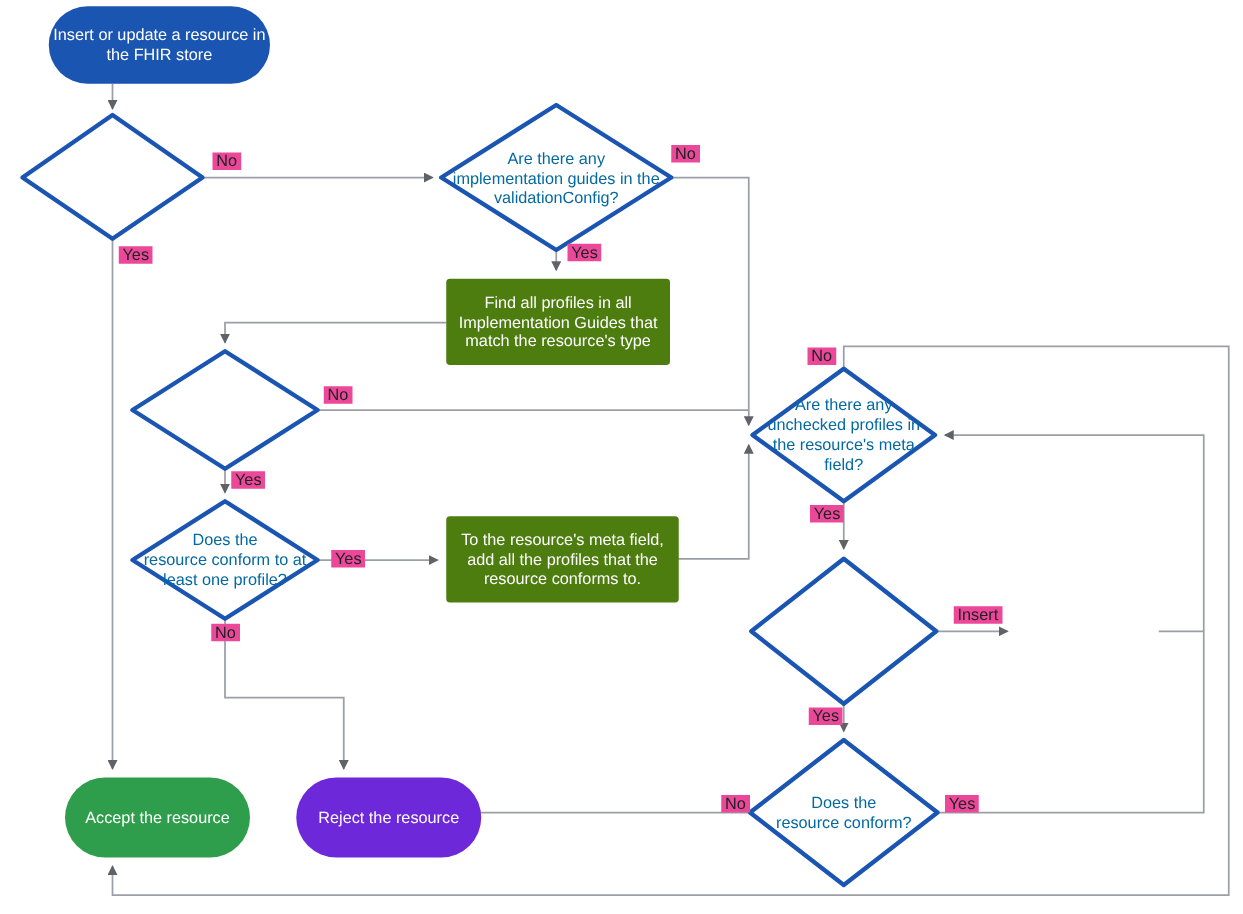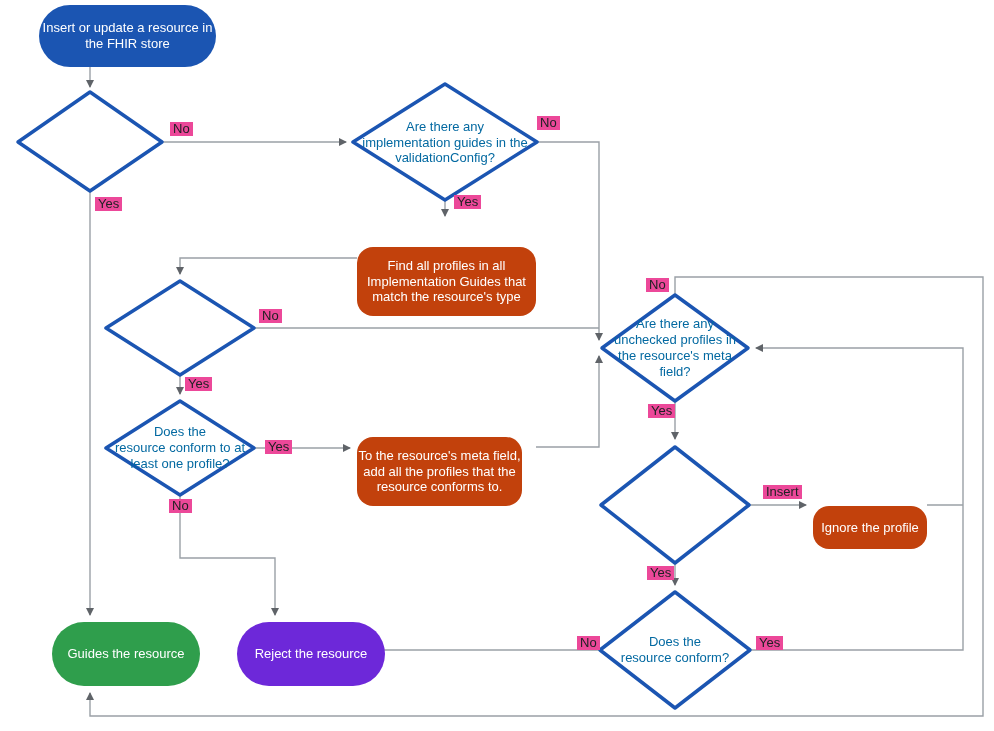--- a/index.html
+++ b/index.html
@@ -19,23 +19,22 @@
     white-space:pre-line;
   }
   .pill{
     color:#ffffff;
     background:#1b55b2;
     border-radius:32px;
     margin-left:36px;
   }
   .proc{
     color:#ffffff;
-    background:#c2410c;
-    border-radius:16px;
-    margin-top:24px;
+    background:#4d7c0f;
+    border-radius:3px;
   }
   .accept{background:#2f9e4c;}
   .reject{background:#6d28d9;}
   .diamond-text{color:#0369a1;}
   .edge-label{
     position:absolute;
     font-size:13px;line-height:1.1;
     color:#202124;
     background:#ec4899;
     padding:0 3px;
@@ -85,27 +84,26 @@
     </g>
   </svg>
 
   <div class="node pill" style="left:3px;top:5px;width:177px;height:62px;">Insert or update a resource in
 the FHIR store</div>
 
   <div class="node proc" style="left:357px;top:223px;width:179px;height:69px;">Find all profiles in all
 Implementation Guides that
 match the resource's type</div>
 
-  <div class="node proc" style="left:357px;top:413px;width:165px;height:69px;">To the resource's meta field,
+  <div class="node proc" style="left:357px;top:413px;width:186px;height:69px;">To the resource's meta field,
 add all the profiles that the
 resource conforms to.</div>
 
-  <div class="node proc" style="left:813px;top:482px;width:114px;height:43px;">Ignore the profile</div>
 
-  <div class="node pill accept" style="left:16px;top:622px;width:148px;height:64px;">Guides the resource</div>
+  <div class="node pill accept" style="left:16px;top:622px;width:148px;height:64px;">Accept the resource</div>
 
   <div class="node pill reject" style="left:201px;top:622px;width:148px;height:64px;">Reject the resource</div>
 
 
   <div class="node diamond-text" style="left:355px;top:115px;width:180px;height:55px;">Are there any
 implementation guides in the
 validationConfig?</div>
 
 
   <div class="node diamond-text" style="left:105px;top:422px;width:150px;height:52px;">Does the

